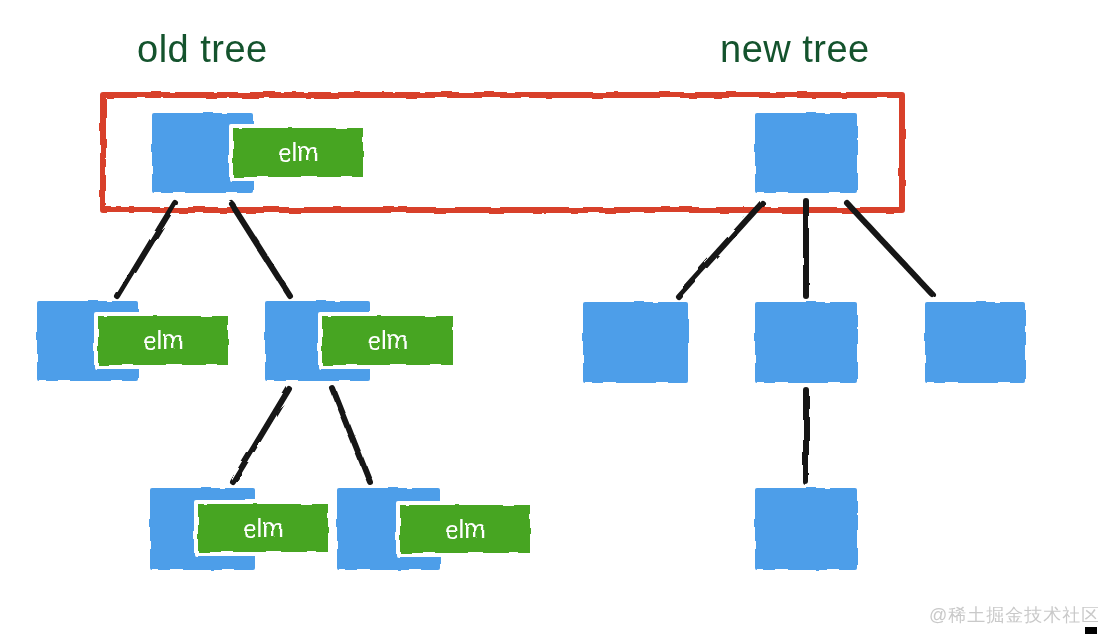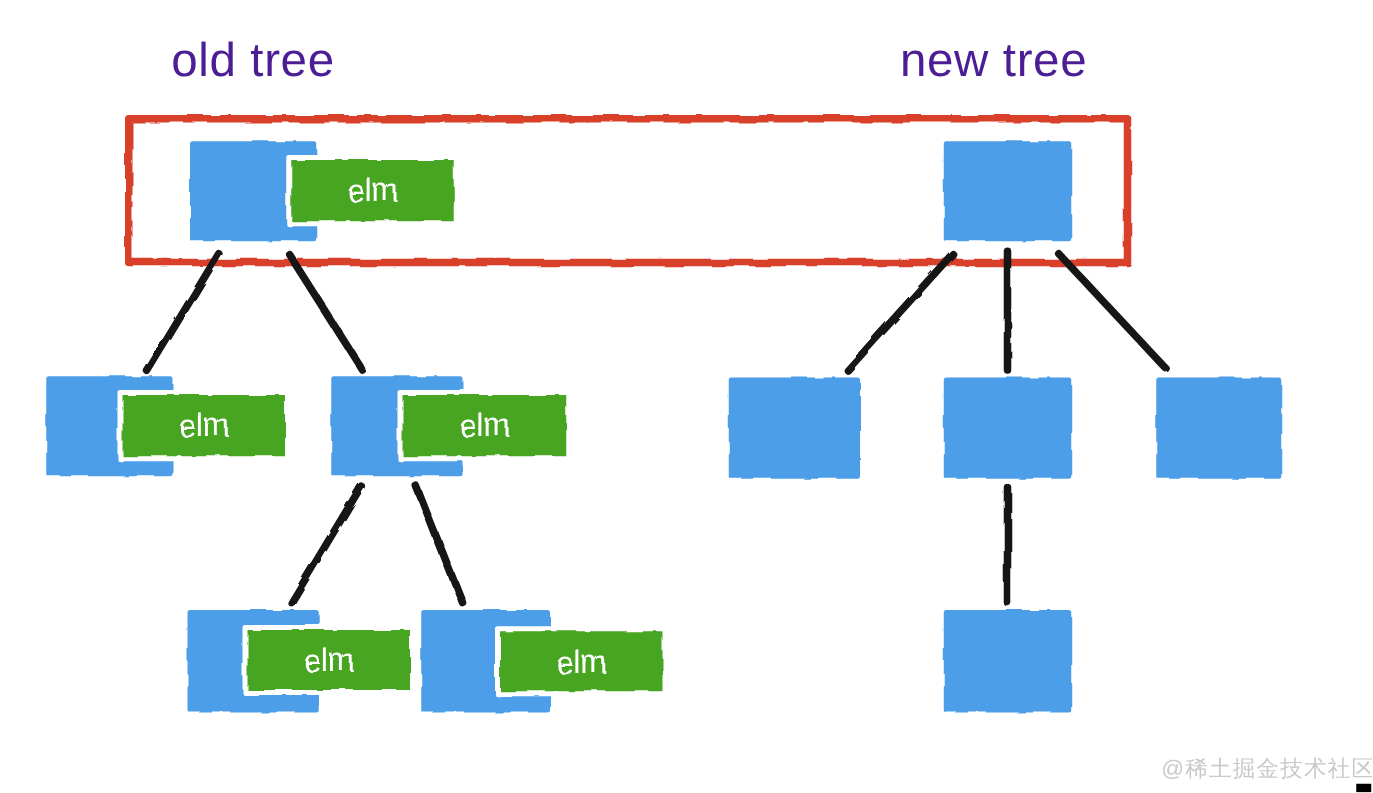--- a/index.html
+++ b/index.html
@@ -5,21 +5,21 @@
   :root{
     --node-blue:#4d9ee9;
     --label-green:#47a524;
     --highlight-red:#d8402c;
     --edge-black:#141414;
     --watermark-gray:#c9c9c9;
   }
   html,body{margin:0;padding:0;background:#fff;}
   body{font-family:"Liberation Sans","DejaVu Sans",sans-serif;}
   .stage{position:relative;width:1098px;height:634px;background:#ffffff;overflow:hidden;}
-  .tree-title{position:absolute;font-size:38px;color:#4c1d95;letter-spacing:0.5px;white-space:nowrap;z-index:5;}
+  .tree-title{position:absolute;font-size:38px;color:#14532d;letter-spacing:0.5px;white-space:nowrap;z-index:5;}
   .highlight-rect{position:absolute;border:6px solid var(--highlight-red);border-radius:3px;z-index:1;filter:url(#rough);}
   .node{position:absolute;background:var(--node-blue);border-radius:2px;z-index:3;filter:url(#rough);}
   .elm-label{position:absolute;background:var(--label-green);border:4px solid #ffffff;box-sizing:border-box;
              display:flex;align-items:center;justify-content:center;color:#fff;font-size:26px;
              z-index:4;border-radius:2px;filter:url(#rough);}
   .edges{position:absolute;left:0;top:0;z-index:2;}
   .edges line{stroke:var(--edge-black);stroke-width:6;stroke-linecap:round;}
   .watermark{position:absolute;left:929px;top:603px;font-size:18px;color:var(--watermark-gray);
              letter-spacing:1px;z-index:5;white-space:nowrap;}
   .corner-mark{position:absolute;left:1085px;top:627px;width:12px;height:7px;background:#000;z-index:5;}

